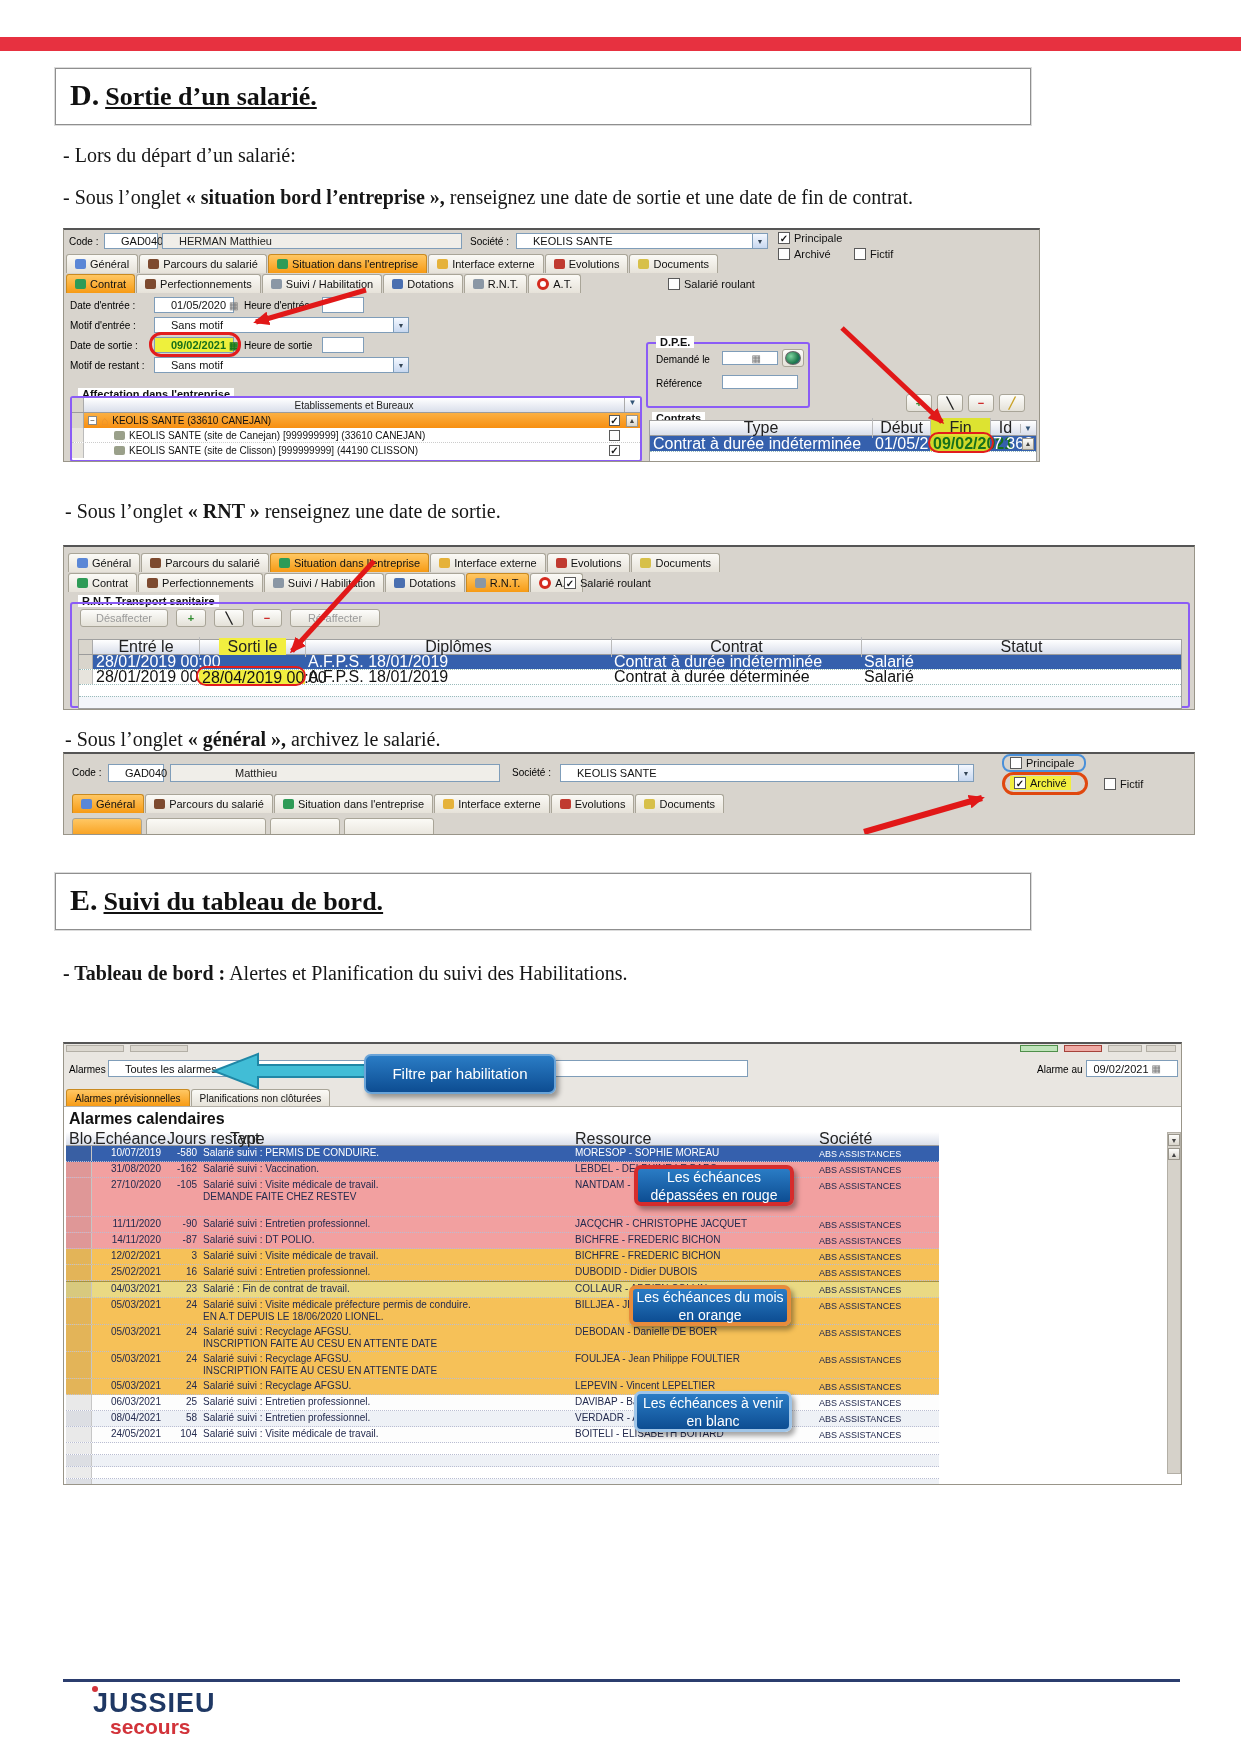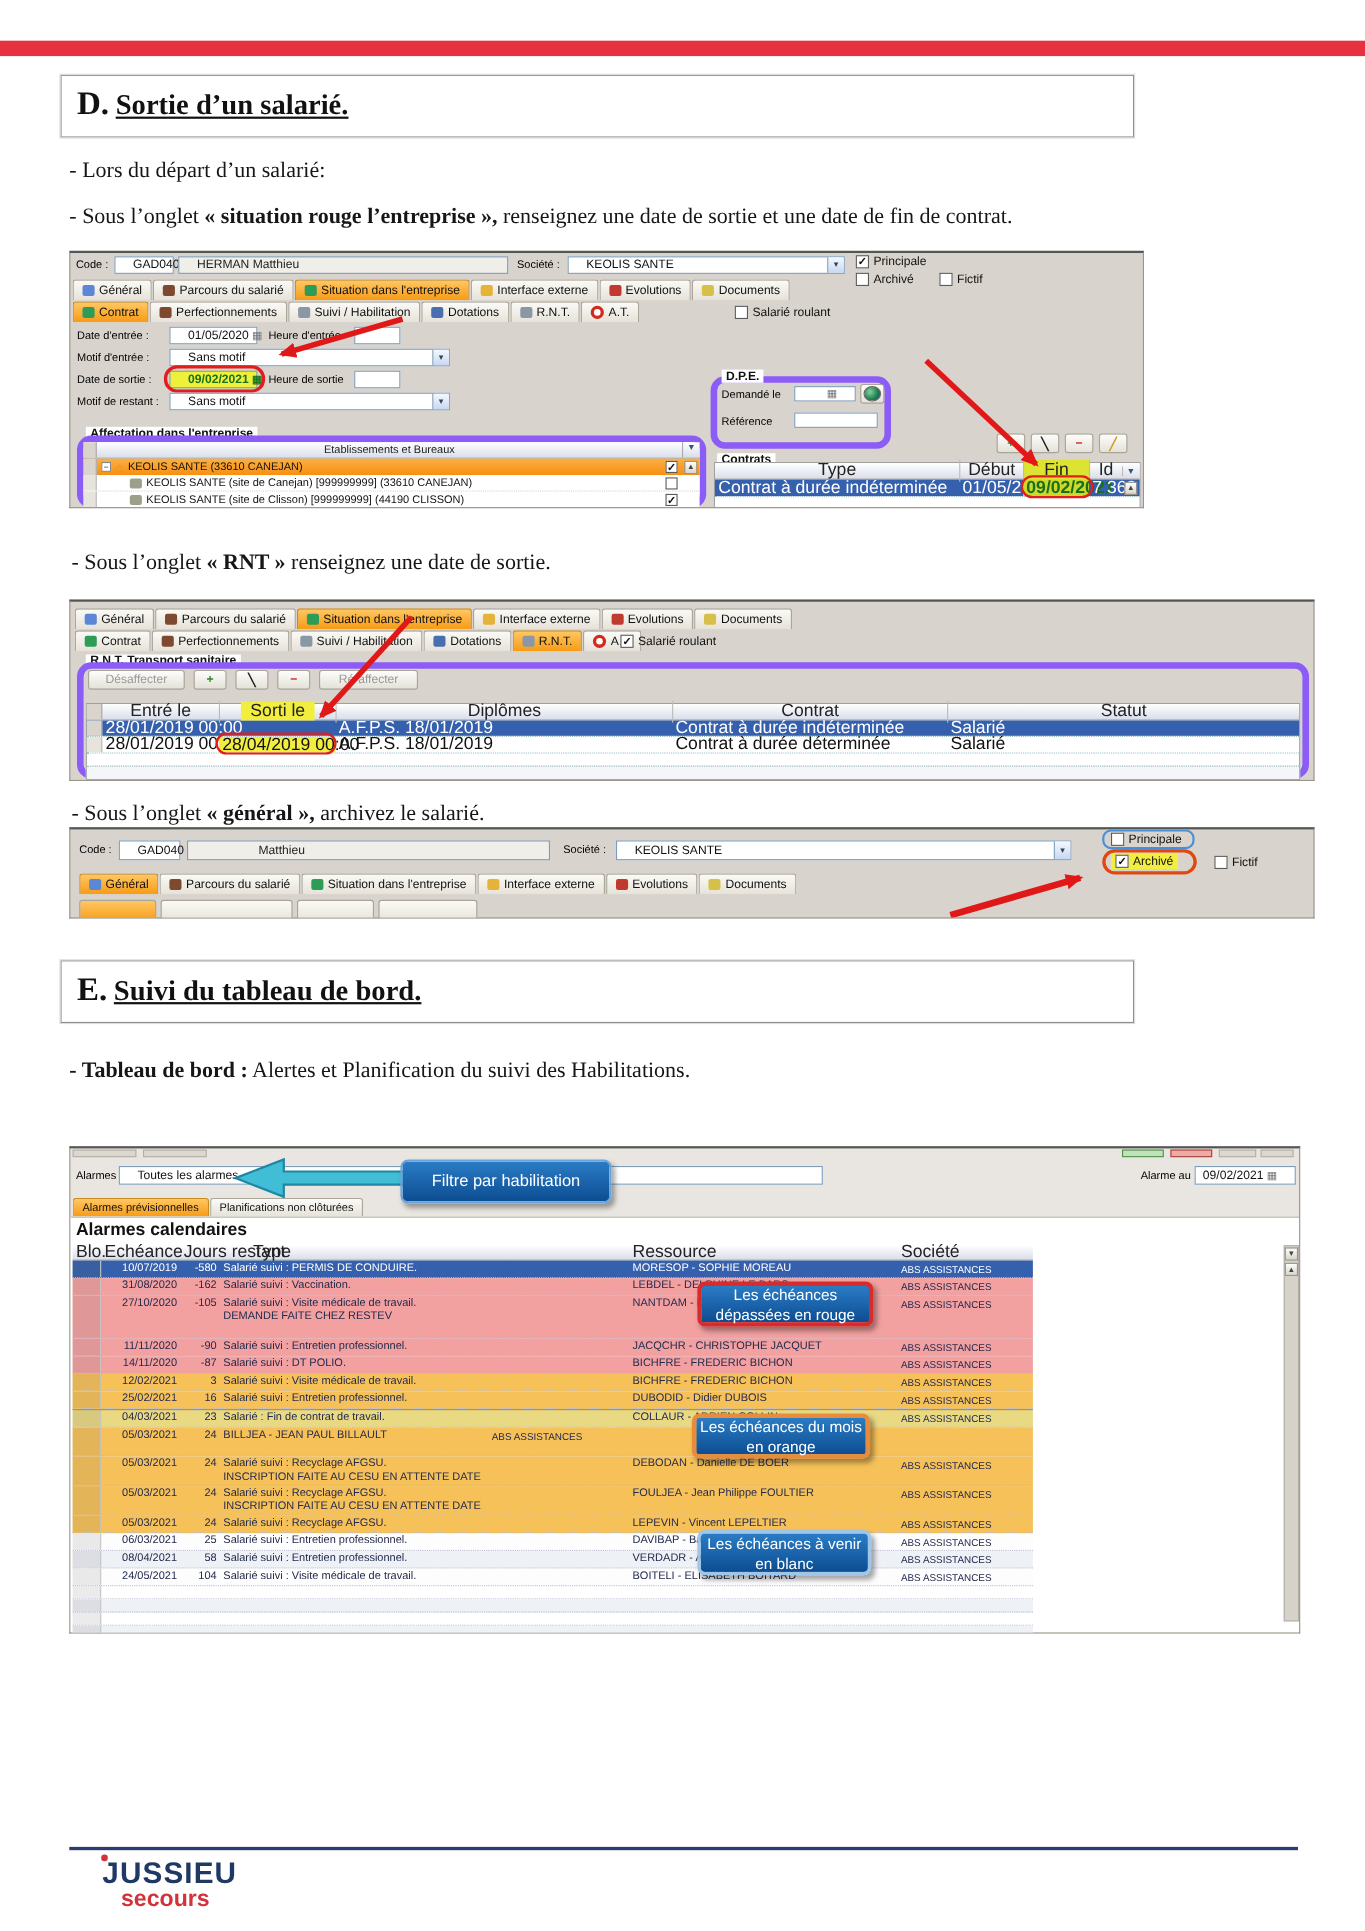--- a/index.html
+++ b/index.html
@@ -23,21 +23,21 @@
 .cb{width:12px;height:12px;background:#fff;border:1px solid #5a5a5a;display:inline-flex;align-items:center;justify-content:center;font-size:10px;font-weight:bold;color:#111;flex:0 0 auto}
 .cb.checked::before{content:"✓"}
 .cbrow{display:inline-flex;align-items:center;gap:4px;font-size:11px;white-space:nowrap}
 .tabrow{position:absolute;display:flex;gap:1px}
 .tab{display:inline-flex;align-items:center;gap:4px;padding:2px 8px;height:19px;background:linear-gradient(#fbfaf6,#e6e2d9);border:1px solid #a9a598;border-bottom:none;border-radius:3px 3px 0 0;white-space:nowrap;font-size:11px}
 .tab.active{background:linear-gradient(#ffc763,#f79b15);border-color:#c98a20}
 .ticon{width:11px;height:10px;border-radius:2px;flex:0 0 auto}
 .i-blue{background:#5b87d6}.i-dark{background:#7d4a2f}.i-green{background:#2e9b57}.i-yel{background:#e5b23a}.i-red{background:#c03a30}.i-pen{background:#d7c04a}
 .i-mon{background:#8a97a5}.i-dot{background:#4a6fb0}
 .i-at{width:12px;height:12px;border-radius:50%;background:#fff;border:3px solid #d42a1e;flex:0 0 auto}
-.grp{position:absolute;border:6px solid #8b5cf6;border-radius:13px;background:transparent}
+.grp{position:absolute;border:2px solid #8b5cf6;border-radius:3px;background:transparent}
 .grptitle{position:absolute;font-size:11px;font-weight:bold;background:#ffffff;padding:0 4px;white-space:nowrap}
 .ghead{background:linear-gradient(#ffffff,#d9deea);border-bottom:1px solid #9b9b9b;color:#222;display:flex;align-items:center}
 .oval{position:absolute;border:3px solid #e21d1d;border-radius:12px;pointer-events:none}
 .chip-y{background:#f2ee3f;padding:0 9px}
 .btn{display:inline-flex;align-items:center;justify-content:center;background:linear-gradient(#fdfdfb,#e4e1d8);border:1px solid #a9a598;border-radius:3px;font-weight:bold}
 .btn.disabled{color:#9a9a9a;font-weight:normal}
 .g-add{color:#2e8b2e}.g-rem{color:#cc2222}.g-edit{color:#222}.g-mod{color:#c9a227}
 .callout{position:absolute;background:linear-gradient(#2a7cc5,#0d4d92);border-radius:7px;color:#fff;text-align:center;font-size:14px;line-height:18px;display:flex;flex-direction:column;justify-content:center;box-shadow:3px 4px 5px rgba(0,0,0,.35)}
 .arow{display:flex;align-items:flex-start;min-height:13px;border-bottom:1px dotted #b9bdd2;color:#232a4e}
 .arow.multi{min-height:26px}
@@ -74,21 +74,21 @@
 </head>
 <body>
 
 <div class="redbar"></div>
 
 <div class="secbox" style="top:68px">
   <span class="letter">D.</span><span class="sectitle">Sortie d’un salarié.</span>
 </div>
 
 <div class="docline" style="left:63px;top:144px"><span>- Lors du départ d’un salarié:</span></div>
-<div class="docline" style="left:63px;top:186px"><span>- Sous l’onglet </span><b>« situation rouge l’entreprise »,</b><span> renseignez une date de sortie et une date de fin de contrat.</span></div>
+<div class="docline" style="left:63px;top:186px"><span>- Sous l’onglet </span><b>« situation bord l’entreprise »,</b><span> renseignez une date de sortie et une date de fin de contrat.</span></div>
 
 <div class="shot" style="left:63px;top:228px;width:977px;height:234px">
   <span class="lbl" style="position:absolute;left:5px;top:6px">Code :</span>
   <div class="inp" style="position:absolute;left:40px;top:3px;width:54px">GAD040</div>
   <div class="inp gray" style="position:absolute;left:98px;top:3px;width:300px;color:#222">HERMAN Matthieu</div>
   <span class="lbl" style="position:absolute;left:406px;top:6px">Société :</span>
   <div class="inp dd" style="position:absolute;left:452px;top:3px;width:252px">
       <span>KEOLIS SANTE</span>
       <span class="ddarr">▼</span>
     </div>
@@ -556,20 +556,21 @@
           <div class="ac c-ech">04/03/2021</div>
           <div class="ac c-jours">23</div>
           <div class="ac c-type">Salarié : Fin de contrat de travail.</div>
           <div class="ac c-res">COLLAUR - ADRIEN COLLIN</div>
           <div class="ac c-soc">ABS ASSISTANCES</div>
         </div>
         <div class="arow mon multi">
           <div class="ac c-blo"></div>
           <div class="ac c-ech">05/03/2021</div>
           <div class="ac c-jours">24</div>
+          <div class="ac c-type">Salarié suivi : Visite médicale préfecture permis de conduire.<div>EN A.T DEPUIS LE 18/06/2020  LIONEL.</div></div>
           <div class="ac c-res">BILLJEA - JEAN PAUL BILLAULT</div>
           <div class="ac c-soc">ABS ASSISTANCES</div>
         </div>
         <div class="arow mon multi">
           <div class="ac c-blo"></div>
           <div class="ac c-ech">05/03/2021</div>
           <div class="ac c-jours">24</div>
           <div class="ac c-type">Salarié suivi : Recyclage AFGSU.<div>INSCRIPTION FAITE AU CESU EN ATTENTE DATE</div></div>
           <div class="ac c-res">DEBODAN - Danielle DE BOER</div>
           <div class="ac c-soc">ABS ASSISTANCES</div>

